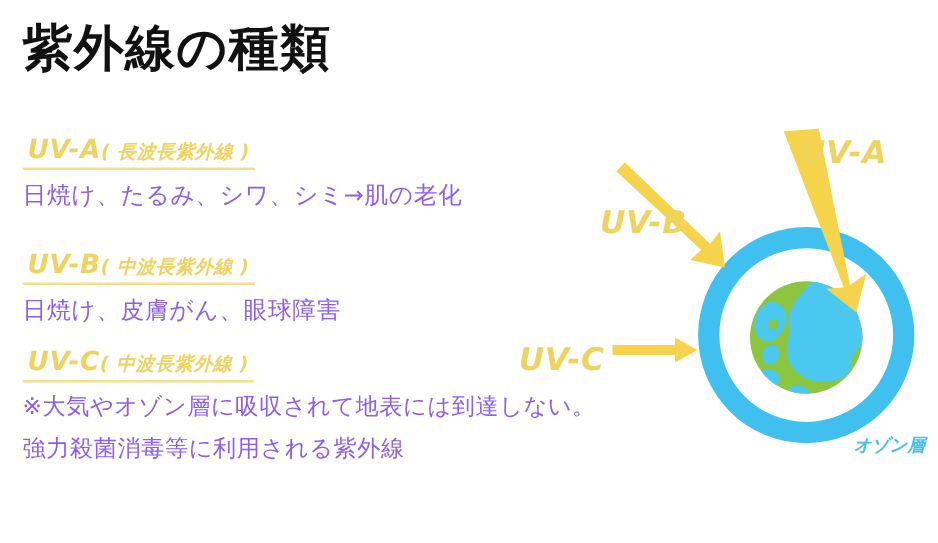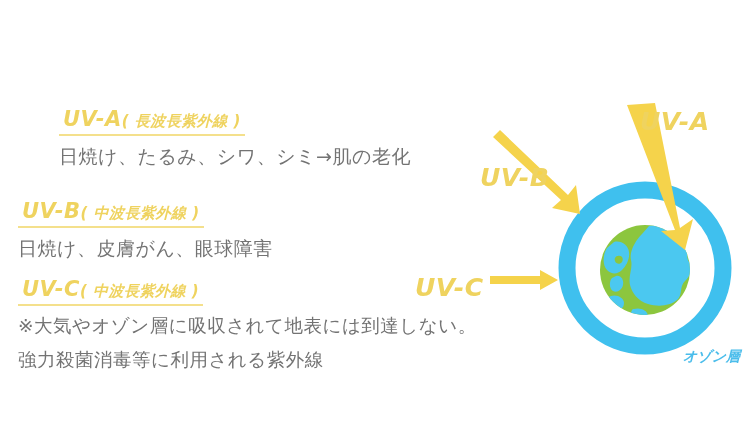--- a/index.html
+++ b/index.html
@@ -31,21 +31,21 @@
     color: #111111;
     line-height: 1.15;
     white-space: nowrap;
   }
 
   
   .uv-block {
     position: absolute;
     left: 18px;
   }
-  .uv-block.a { top: 108px; margin-left: 41px; }
+  .uv-block.a { top: 108px; }
   .uv-block.b { top: 200px; }
   .uv-block.c { top: 278px; }
 
   .uv-heading {
     display: inline-block;
     white-space: nowrap;
     border-bottom: 2.5px solid #F4E08C;
     padding: 0 4px 3px 4px;
     line-height: 1.1;
   }
@@ -64,21 +64,21 @@
     font-style: italic;
     color: #EFD35F;
     letter-spacing: 0.5px;
   }
 
   .uv-desc {
     margin-top: 6px;
     font-family: "DejaVu Sans", "Liberation Sans", sans-serif;
     font-size: 19px;
     font-weight: 400;
-    color: #737373;
+    color: #8b5cf6;
     line-height: 1.5;
     white-space: nowrap;
     letter-spacing: 0.5px;
   }
   .uv-desc.small {
     font-size: 18.5px;
   }
 
   
   .diagram {
@@ -113,20 +113,21 @@
     font-style: italic;
     color: #4BBDEB;
     white-space: nowrap;
   }
 </style>
 </head>
 <body>
 
 <div id="slide">
 
+  <div class="page-title">紫外線の種類</div>
 
   <div class="uv-block a">
     <div class="uv-heading">
       <span class="uv-code">UV-A</span><span class="uv-jp">( 長波長紫外線 )</span>
     </div>
     <div class="uv-desc">日焼け、たるみ、シワ、シミ→肌の老化</div>
   </div>
 
   <div class="uv-block b">
     <div class="uv-heading">

